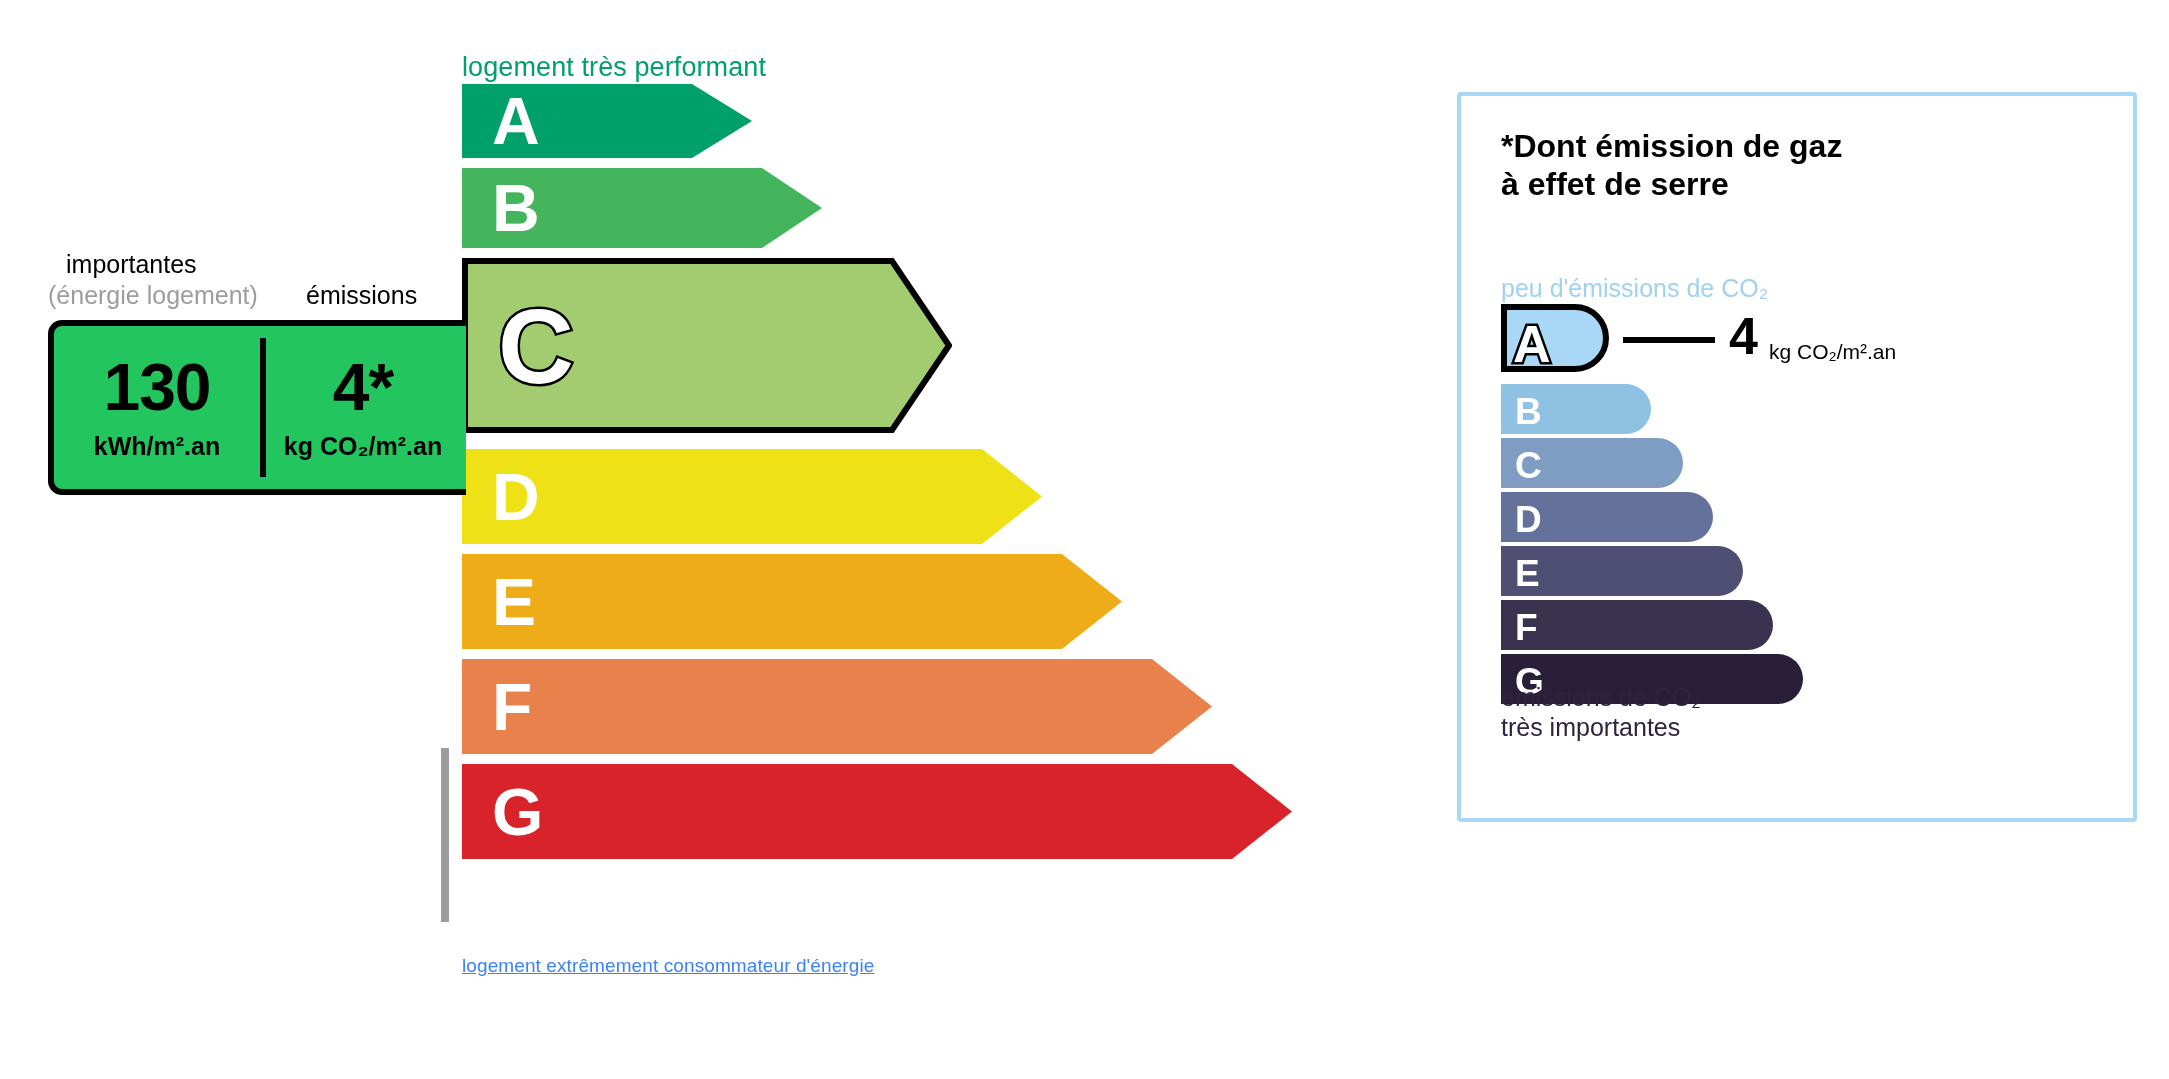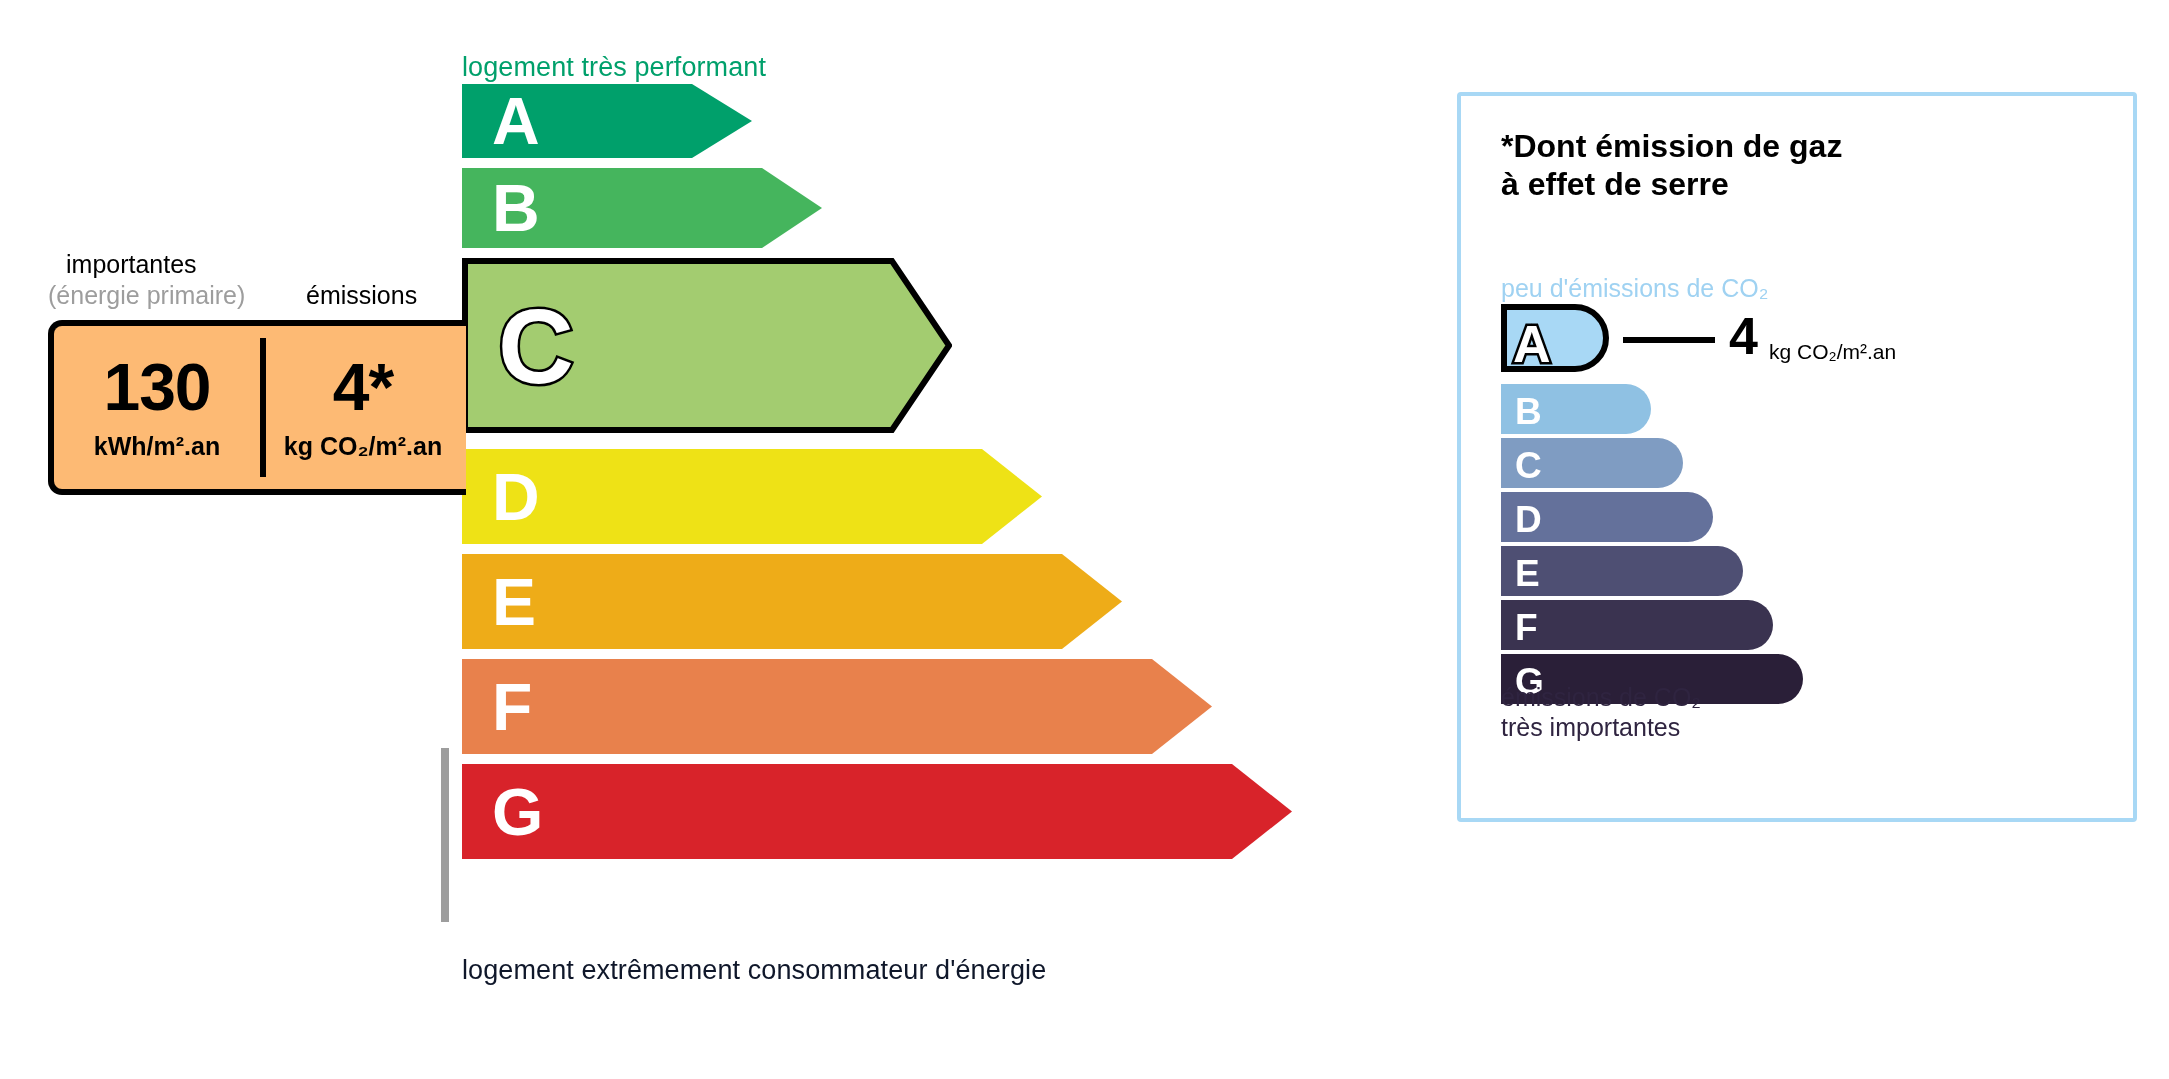--- a/index.html
+++ b/index.html
@@ -26,24 +26,25 @@
     position: absolute;
     left: 462px; top: 52px;
     font-size: 27px;
     color: #00a06b;
     letter-spacing: 0.1px;
     white-space: nowrap;
   }
   .bottom-caption {
     position: absolute;
     left: 462px; top: 955px;
-    font-size: 27px;
-    color: #0f172a;
+    font-size: 19px;
+    color: #3b82f6;
     letter-spacing: 0.1px;
     white-space: nowrap;
+    text-decoration: underline;
   }
 
   
   .bands {
     position: absolute;
     left: 462px; top: 84px;
     width: 820px;
   }
   .band {
     position: relative;
@@ -69,21 +70,21 @@
     paint-order: stroke fill;
   }
 
   
   .value-box {
     position: absolute;
     left: 48px; top: 320px;
     width: 418px; height: 175px;
     border: 6px solid #000000;
     border-radius: 14px;
-    background: #fdba74;
+    background: #22c55e;
     box-sizing: border-box;
     border-top-right-radius: 0;
     border-bottom-right-radius: 0;
     border-right: none;
     display: flex;
     z-index: 5;
   }
   .value-cell {
     flex: 1;
     display: flex;
@@ -322,21 +323,21 @@
       <div class="value-num">130</div>
       <div class="value-unit">kWh/m².an</div>
     </div>
     <div class="value-cell">
       <div class="value-num">4*</div>
       <div class="value-unit">kg CO₂/m².an</div>
     </div>
   </div>
 
   <div class="label-consommation">importantes</div>
-  <div class="label-energie-primaire">(énergie primaire)</div>
+  <div class="label-energie-primaire">(énergie logement)</div>
   <div class="label-emissions">émissions</div>
 
   <div class="passoire-bar"></div>
 
   <div class="bottom-caption">logement extrêmement consommateur d'énergie</div>
 </div>
 
 <div id="co2-panel">
 
   <div class="co2-title" style="white-space:pre-line">*Dont émission de gaz

